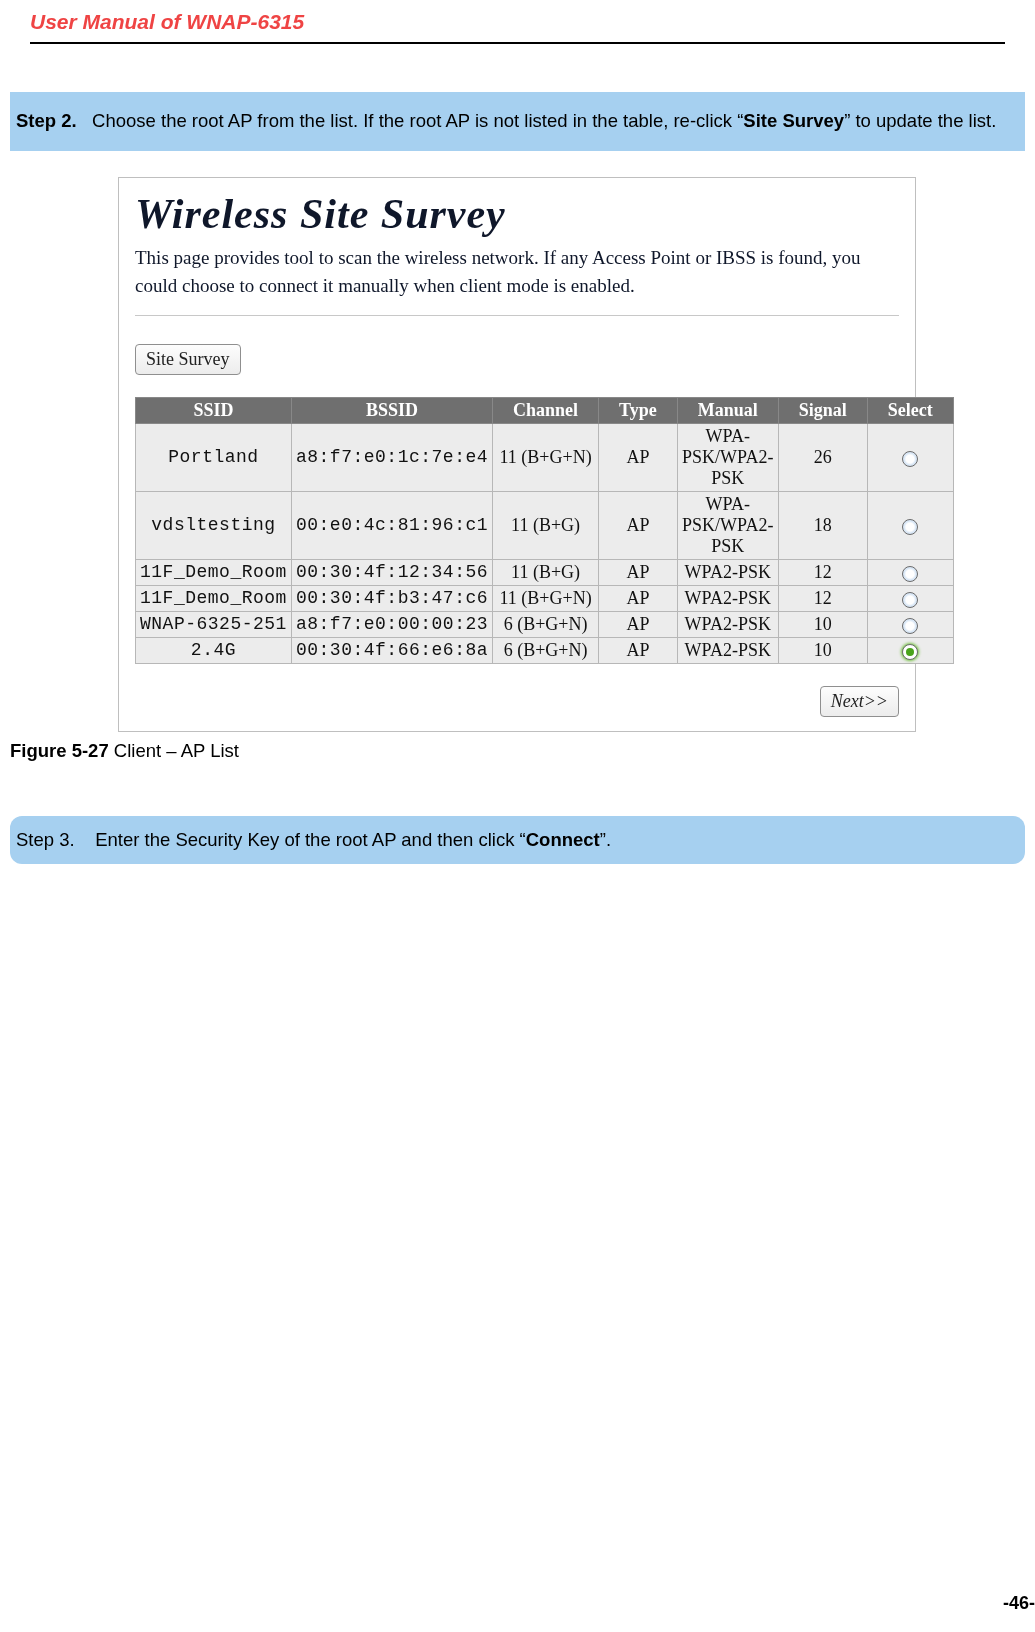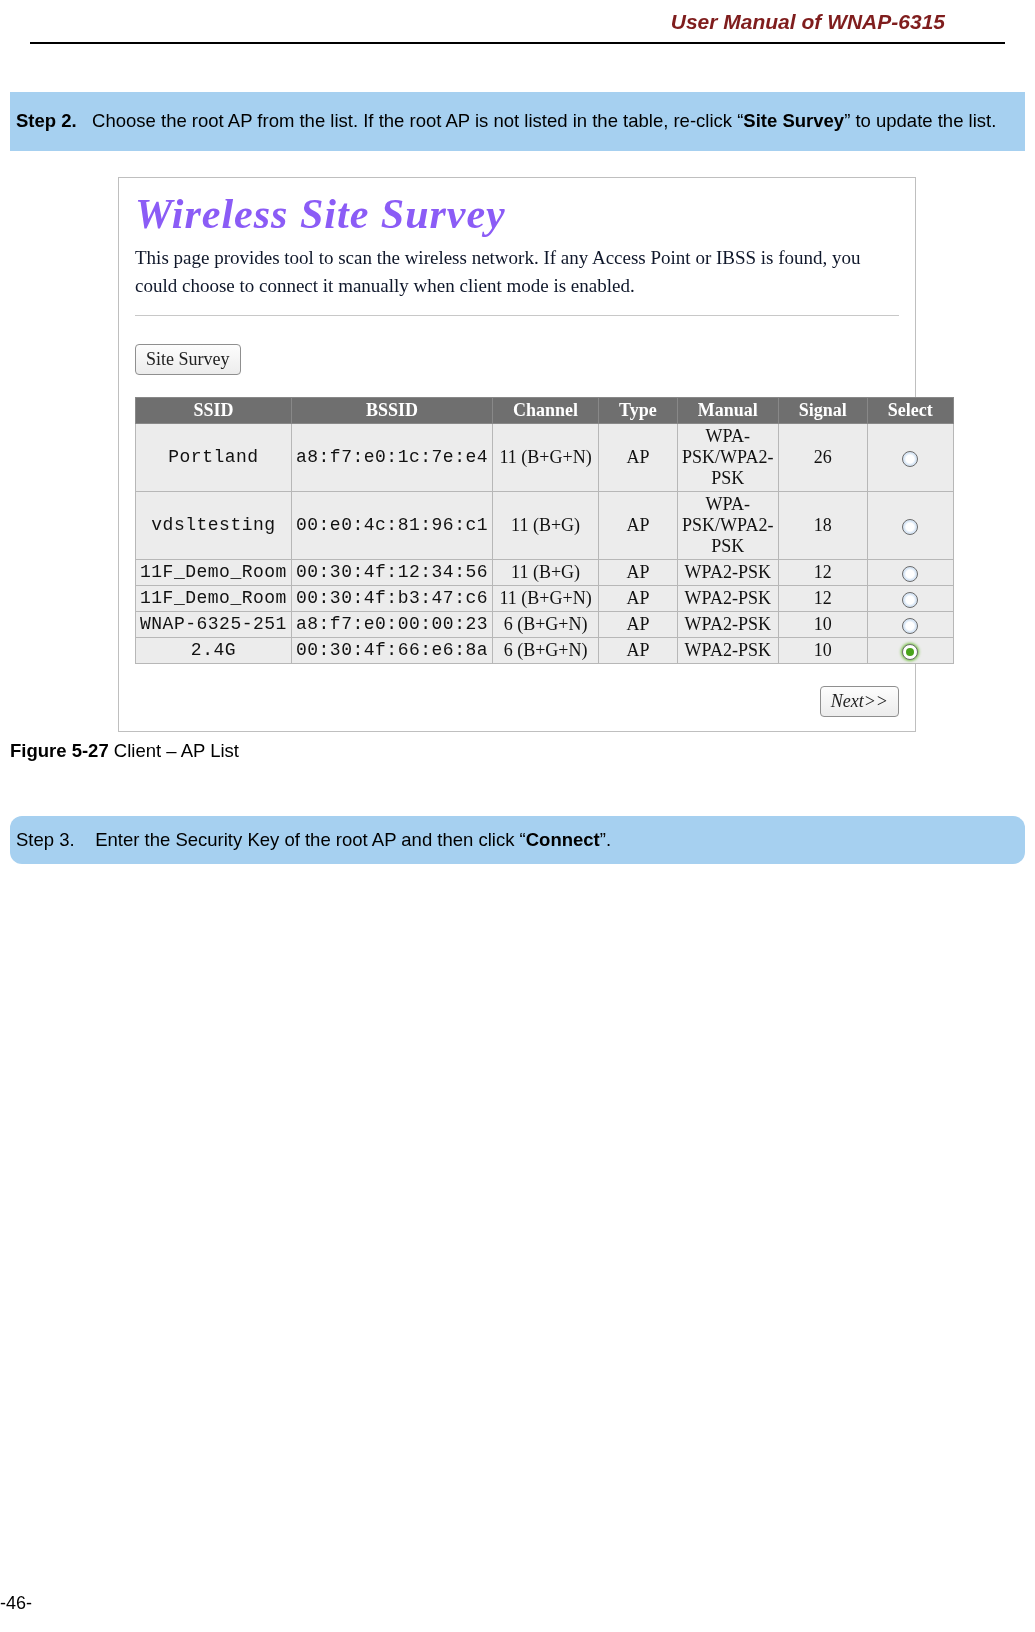--- a/index.html
+++ b/index.html
@@ -11,24 +11,24 @@
     color: #000;
     background: #fff;
     width: 1035px;
   }
   .page {
     padding: 0 10px 40px 10px;
     position: relative;
     min-height: 1632px;
   }
   .header {
-    text-align: right;
+    text-align: left;
     font-weight: bold;
     font-style: italic;
-    color: #7f1d1d;
+    color: #ef4444;
     font-size: 21px;
     padding: 10px 60px 8px 0;
     border-bottom: 2.5px solid #000;
     margin: 0 20px;
   }
   .step-band {
     background: #a6d0f0;
     padding: 10px 12px 10px 6px;
     margin: 48px 0 0 0;
     font-size: 18.5px;
@@ -41,21 +41,21 @@
     width: 798px;
     border: 1px solid #bfbfbf;
     background: #fff;
     padding: 12px 16px 14px 16px;
   }
   .wss-title {
     font-family: "Times New Roman", serif;
     font-size: 42px;
     font-weight: bold;
     font-style: italic;
-    color: #8b5cf6;
+    color: #0f172a;
     letter-spacing: 1px;
     margin: 0 0 6px 0;
   }
   .wss-desc {
     font-family: "Times New Roman", serif;
     font-size: 19px;
     color: #0f172a;
     line-height: 1.5;
     margin: 0 0 14px 0;
     max-width: 740px;
@@ -140,22 +140,23 @@
     padding: 10px 12px 10px 6px;
     margin: 54px 0 0 0;
     font-size: 18.5px;
     line-height: 1.5;
     border-radius: 12px;
   }
   .page-number {
     position: absolute;
     bottom: 18px;
     left: 0; right: 0;
-    text-align: left;
-    font-size: 18px;
+    text-align: right;
+    font-size: 18px;
+    font-weight: bold;
   }
 </style>
 </head>
 <body>
 
 <div class="page">
 
   <div class="header">User Manual of WNAP-6315</div>
 
   <div class="step-band">

